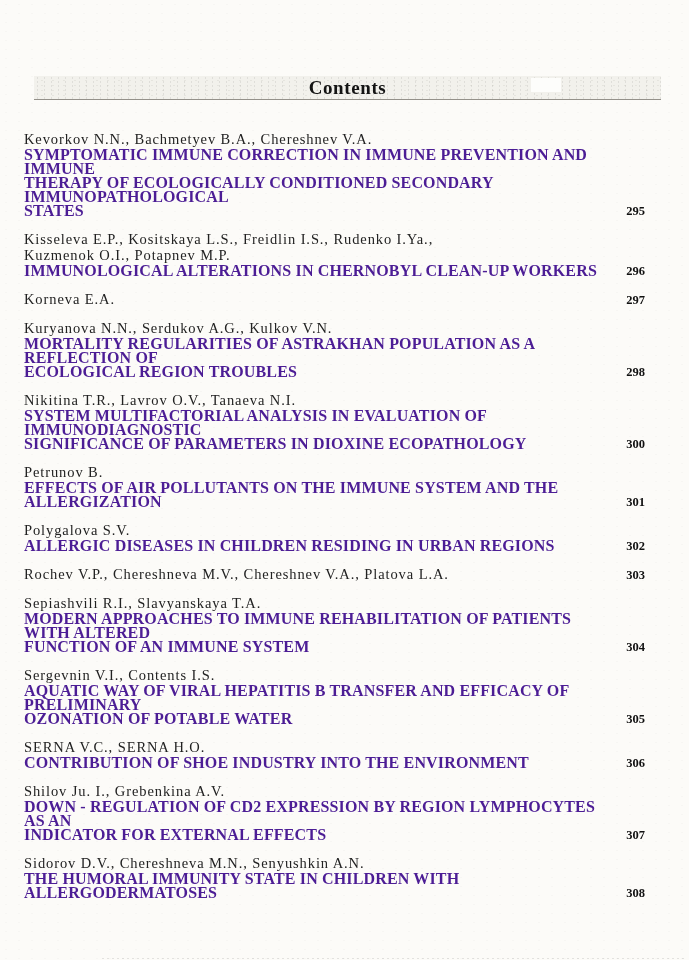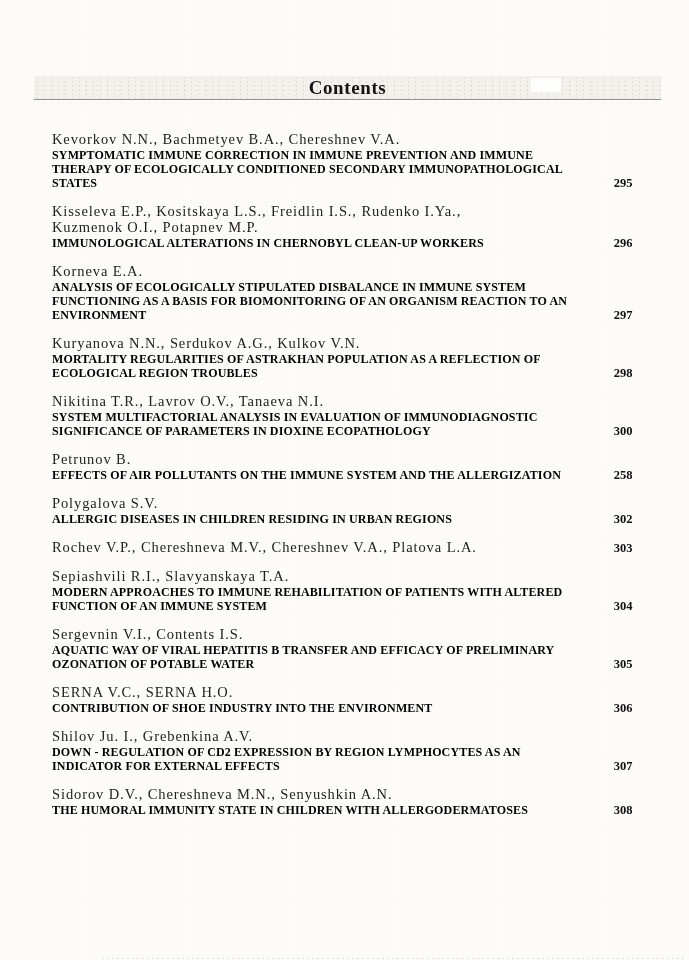--- a/index.html
+++ b/index.html
@@ -52,48 +52,48 @@
     right: 100px;
     top: 2px;
     width: 30px;
     height: 14px;
     background: #fdfdfb;
   }
   
   .toc {
     position: absolute;
     top: 85px;
-    left: 52px;
+    left: 24px;
     right: 44px;
   }
   .entry {
     display: flex;
     align-items: flex-end;
     margin-bottom: 13px;
   }
   .entry-text { flex: 1; min-width: 0; }
   .authors {
     font-size: 14.5px;
     line-height: 16px;
     letter-spacing: 0.9px;
     white-space: pre-line;
     color: #222;
   }
   .title {
     margin-top: 1px;
     font-weight: 700;
-    font-size: 12px;
+    font-size: 16px;
     line-height: 14px;
     letter-spacing: 0.15px;
     white-space: pre-line;
-    color: #000000;
+    color: #4c1d95;
   }
   .pagenum {
     flex: 0 0 44px;
-    text-align: center;
+    text-align: right;
     font-weight: 700;
     font-size: 12.5px;
     line-height: 14px;
     color: #111;
   }
   
   footer {
     position: absolute;
     left: 0;
     right: 0;
@@ -154,23 +154,20 @@
           <div class="authors">Kisseleva E.P., Kositskaya L.S., Freidlin I.S., Rudenko I.Ya.,
 Kuzmenok O.I., Potapnev M.P.</div>
           <div class="title">IMMUNOLOGICAL ALTERATIONS IN CHERNOBYL CLEAN-UP WORKERS</div>
         </div>
         <div class="pagenum">296</div>
       </section>
 
       <section class="entry">
         <div class="entry-text">
           <div class="authors">Korneva E.A.</div>
-          <div class="title">ANALYSIS OF ECOLOGICALLY STIPULATED DISBALANCE IN IMMUNE SYSTEM
-FUNCTIONING AS A BASIS FOR BIOMONITORING OF AN ORGANISM REACTION TO AN
-ENVIRONMENT</div>
         </div>
         <div class="pagenum">297</div>
       </section>
 
       <section class="entry">
         <div class="entry-text">
           <div class="authors">Kuryanova N.N., Serdukov A.G., Kulkov V.N.</div>
           <div class="title">MORTALITY REGULARITIES OF ASTRAKHAN POPULATION AS A REFLECTION OF
 ECOLOGICAL REGION TROUBLES</div>
         </div>
@@ -185,21 +182,21 @@
 SIGNIFICANCE OF PARAMETERS IN DIOXINE ECOPATHOLOGY</div>
         </div>
         <div class="pagenum">300</div>
       </section>
 
       <section class="entry">
         <div class="entry-text">
           <div class="authors">Petrunov B.</div>
           <div class="title">EFFECTS OF AIR POLLUTANTS ON THE IMMUNE SYSTEM AND THE ALLERGIZATION</div>
         </div>
-        <div class="pagenum">258</div>
+        <div class="pagenum">301</div>
       </section>
 
       <section class="entry">
         <div class="entry-text">
           <div class="authors">Polygalova S.V.</div>
           <div class="title">ALLERGIC DISEASES IN CHILDREN RESIDING IN URBAN REGIONS</div>
         </div>
         <div class="pagenum">302</div>
       </section>
 

